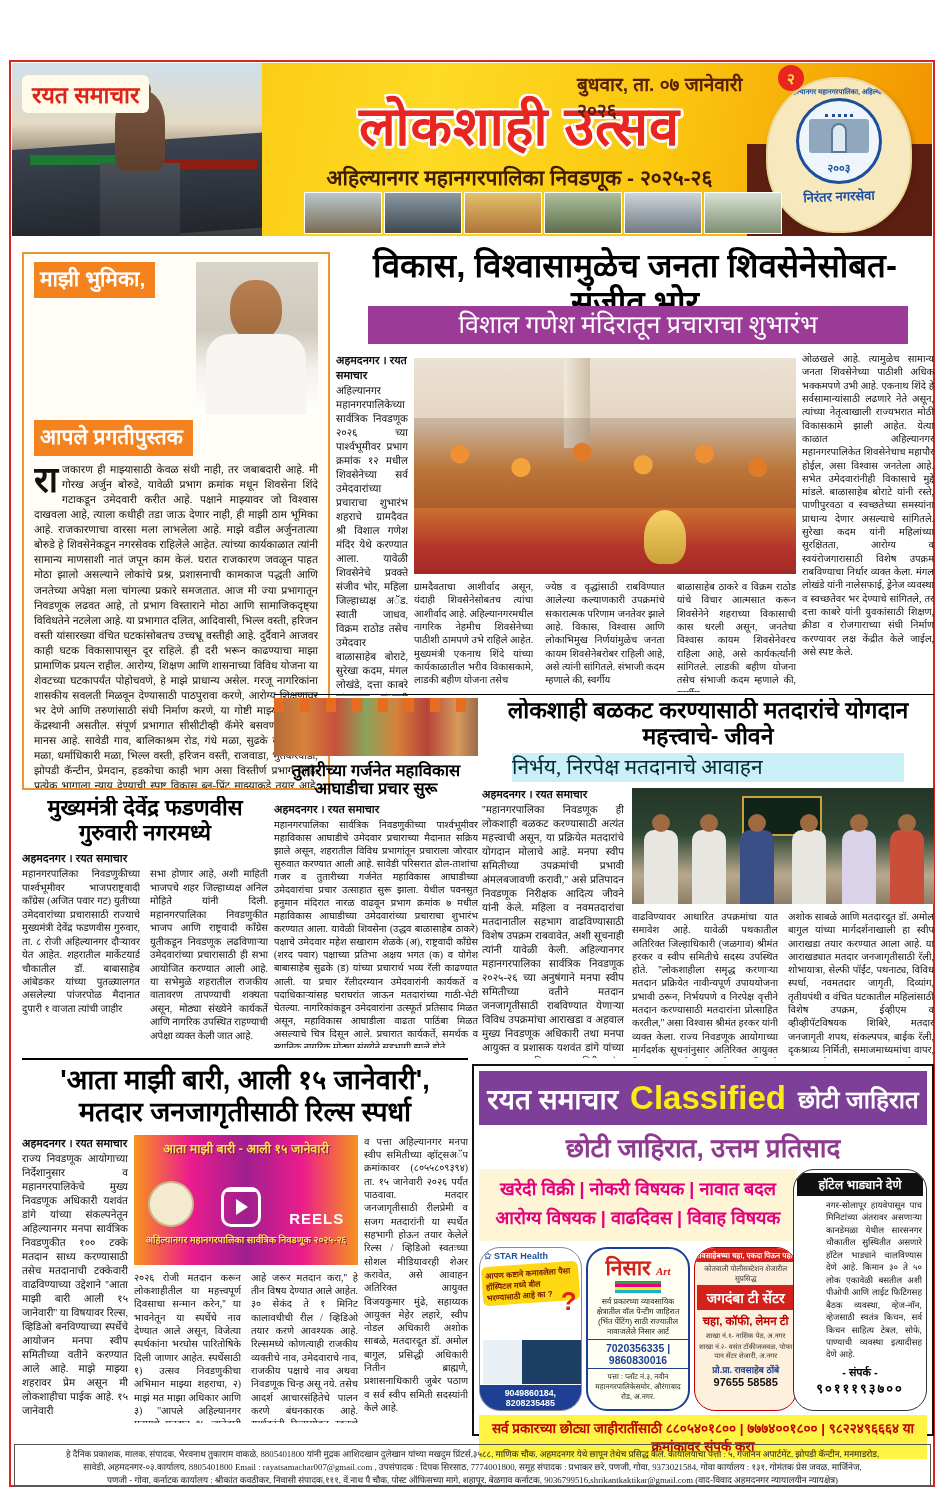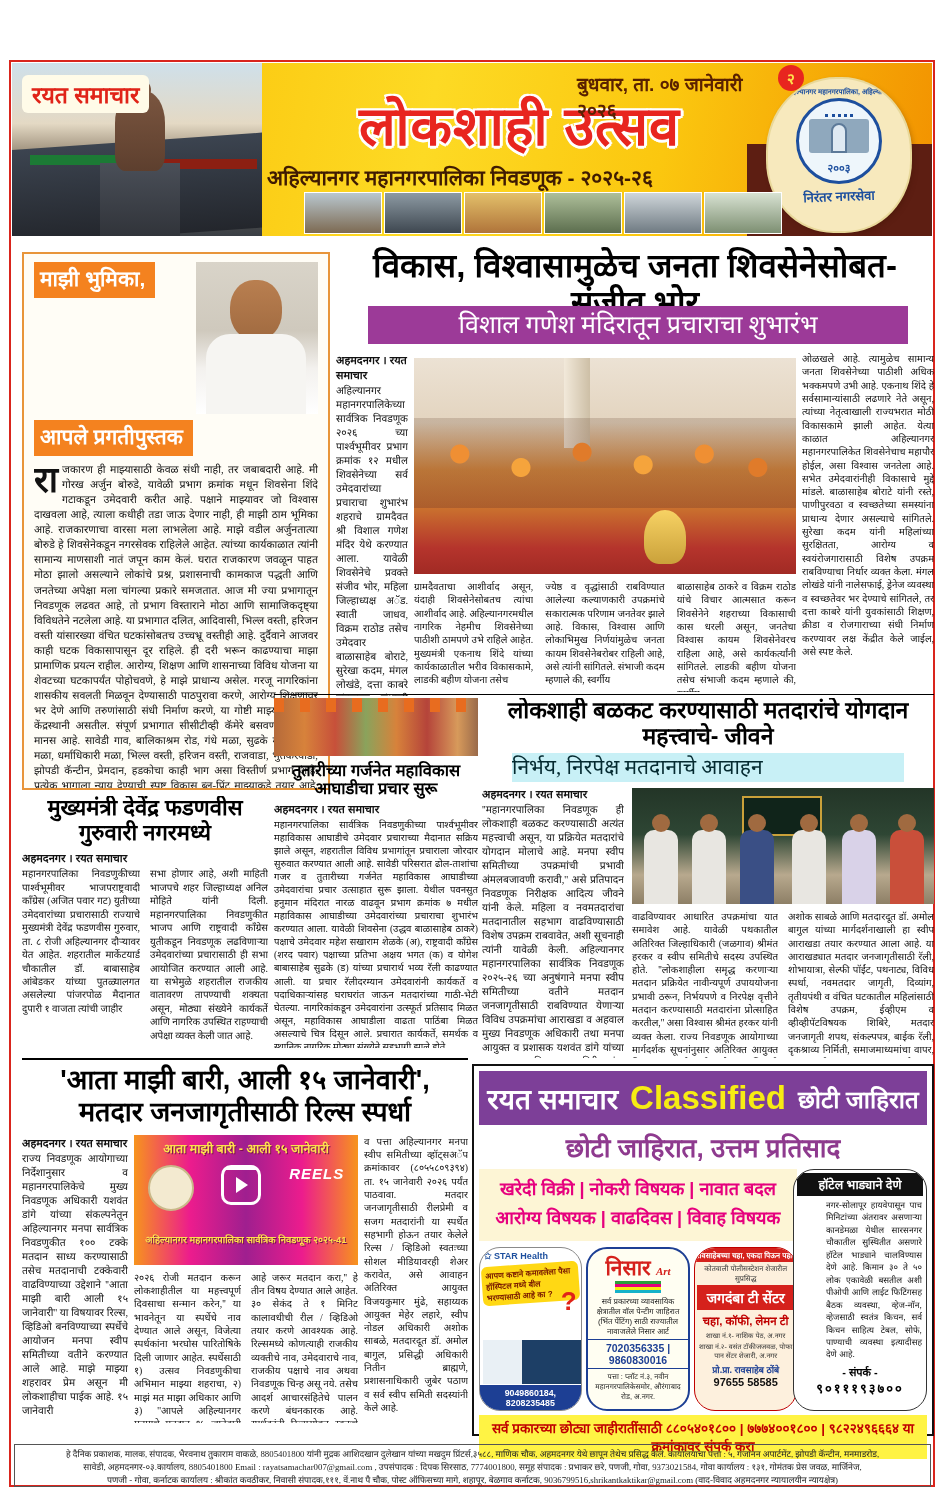--- a/index.html
+++ b/index.html
@@ -18,21 +18,21 @@
   .mh-sign2 { position:absolute; left:150px; top:96px; width:95px; height:10px; background:#8c1f12; }
   .mh-pedestal { position:absolute; left:88px; top:100px; width:80px; height:75px; background:linear-gradient(180deg,#4a4f58,#303339); }
   .mh-statue { position:absolute; left:103px; top:28px; width:50px; height:80px; border-radius:40% 40% 20% 20%;
     background:linear-gradient(180deg,#7b5640,#5d3f2e); }
   .mh-statue:before { content:""; position:absolute; left:14px; top:-12px; width:22px; height:22px; border-radius:50%; background:#7b5640; }
   .paper-name { position:absolute; left:10px; top:12px; background:#fffbe8; border-radius:6px; padding:3px 10px;
     font-family:"Liberation Sans",sans-serif; font-weight:bold; font-size:23px; color:#e02318; }
   .mh-title { position:absolute; left:255px; top:24px; width:505px; text-align:center;
     font-family:"Liberation Sans",sans-serif; font-weight:bold; font-size:54px; color:#e8251f; letter-spacing:1px;
     text-shadow:-2px -2px 0 #fff,2px -2px 0 #fff,-2px 2px 0 #fff,2px 2px 0 #fff,0 3px 0 #fff,3px 0 0 #fff; }
-  .mh-subtitle { position:absolute; left:255px; top:100px; width:505px; 
+  .mh-subtitle { position:absolute; left:255px; top:100px; width:505px; text-align:center;
     font-family:"Liberation Sans",sans-serif; font-weight:bold; font-size:21px; color:#3f1b02; }
   .mh-date { position:absolute; left:565px; top:8px; width:195px; text-align:left;
     font-family:"Liberation Sans",sans-serif; font-weight:bold; font-size:19px; color:#5a2100; }
   .mh-pagebadge { position:absolute; left:766px; top:2px; width:26px; height:26px; border-radius:50%;
     background:#e8251f; color:#ffe14d; font-family:"Liberation Sans",sans-serif; font-weight:bold; font-size:15px;
     display:flex; align-items:center; justify-content:center; }
   .mh-maroon { position:absolute; right:0; bottom:0; width:185px; height:92px; background:#5d1e12; }
   .mh-logo { position:absolute; right:22px; top:16px; width:142px; height:152px; background:#f7e9bd;
     border-radius:48% 48% 46% 46%; box-shadow:0 0 0 2px #e8d89a, 2px 3px 6px rgba(60,20,0,.45); overflow:hidden; }
   .mh-logo .arc { margin-top:8px; text-align:center; font-family:"Liberation Sans",sans-serif; font-size:7px; font-weight:bold; color:#1d4f9e; padding:0 10px; }
@@ -119,21 +119,21 @@
   
   .reels { position:absolute; left:22px; top:1064px; width:446px; height:374px; overflow:hidden; }
   .reels .headline { font-size:27px; line-height:1.2; }
   .reels-content { position:relative; margin-top:6px; height:290px; }
   .reels-col1 { position:absolute; left:0; top:0; width:106px; height:290px; font-size:9.8px; }
   .reels-mid { position:absolute; left:112px; top:0; width:224px; height:290px; }
   .reels-banner { width:224px; height:130px; position:relative; overflow:hidden;
     background:linear-gradient(90deg,#f7941d 0%,#ec1c8d 25%,#9f1f8f 50%,#ec1c8d 75%,#f7941d 100%); }
   .reels-banner .topline { margin-top:5px; text-align:center; color:#ffe14d; font-family:"Liberation Sans",sans-serif;
     font-weight:bold; font-size:12.5px; text-shadow:1px 1px 0 #7a0f4f; }
-  .reels-banner .tiles { display:flex; align-items:flex-start; justify-content:space-around; margin-top:8px; height:62px;font-style:italic; }
+  .reels-banner .tiles { display:flex; align-items:flex-end; justify-content:space-around; margin-top:8px; height:62px; }
   .reels-logo-circle { width:46px; height:46px; border-radius:50%; background:#f3ead0; border:2px solid #c9b98a; }
   .reels-icon { width:40px; height:40px; border-radius:10px; border:3px solid #fff; position:relative; background:transparent; }
   .reels-icon:before { content:""; position:absolute; left:12px; top:9px; width:0; height:0;
     border-left:12px solid #fff; border-top:8px solid transparent; border-bottom:8px solid transparent; }
   .reels-icon:after { content:""; position:absolute; left:2px; top:-1px; width:30px; border-top:3px solid #fff; }
   .reels-word { color:#fff; font-family:"Liberation Sans",sans-serif; font-weight:bold; font-size:15px; letter-spacing:1px; }
   .reels-banner .bottomline { margin-top:6px; text-align:center; color:#ffe14d; font-family:"Liberation Sans",sans-serif;
     font-weight:bold; font-size:9.5px; text-shadow:1px 1px 0 #7a0f4f; }
   .reels-mid-cols { display:flex; gap:10px; height:152px; margin-top:6px; }
   .reels-mid-cols .coltext { flex:1; font-size:9.8px; }
@@ -325,21 +325,21 @@
         <div class="coltext" style="height:270px;">राज्य निवडणूक आयोगाच्या निर्देशानुसार व महानगरपालिकेचे मुख्य निवडणूक अधिकारी यशवंत डांगे यांच्या संकल्पनेतून अहिल्यानगर मनपा सार्वत्रिक निवडणुकीत १०० टक्के मतदान साध्य करण्यासाठी तसेच मतदानाची टक्केवारी वाढविण्याच्या उद्देशाने ''आता माझी बारी आली १५ जानेवारी'' या विषयावर रिल्स, व्हिडिओ बनविण्याच्या स्पर्धेचे आयोजन मनपा स्वीप समितीच्या वतीने करण्यात आले आहे. माझे माझ्या शहरावर प्रेम असून मी लोकशाहीचा पाईक आहे. १५ जानेवारी</div>
       </div>
       <div class="reels-mid">
         <div class="reels-banner">
           <div class="topline">आता माझी बारी - आली १५ जानेवारी</div>
           <div class="tiles">
             <div class="reels-logo-circle"></div>
             <div class="reels-icon"></div>
             <div class="reels-word">REELS</div>
           </div>
-          <div class="bottomline">अहिल्यानगर महानगरपालिका सार्वत्रिक निवडणूक २०२५-41</div>
+          <div class="bottomline">अहिल्यानगर महानगरपालिका सार्वत्रिक निवडणूक २०२५-२६</div>
         </div>
         <div class="reels-mid-cols">
           <div class="coltext">२०२६ रोजी मतदान करून लोकशाहीतील या महत्त्वपूर्ण दिवसाचा सन्मान करेन,'' या भावनेतून या स्पर्धेचे नाव देण्यात आले असून, विजेत्या स्पर्धकांना भरघोस पारितोषिके दिली जाणार आहेत. स्पर्धेसाठी १) उत्सव निवडणुकीचा अभिमान माझ्या शहराचा, २) माझं मत माझा अधिकार आणि ३) ''आपले अहिल्यानगर मनपाचे मतदान १५ जानेवारी २०२६ रोजी</div>
           <div class="coltext">आहे जरूर मतदान करा,'' हे तीन विषय देण्यात आले आहेत. ३० सेकंद ते १ मिनिट कालावधीची रील / व्हिडिओ तयार करणे आवश्यक आहे. रिल्समध्ये कोणत्याही राजकीय व्यक्तीचे नाव, उमेदवाराचे नाव, राजकीय पक्षाचे नाव अथवा निवडणूक चिन्ह असू नये. तसेच आदर्श आचारसंहितेचे पालन करणे बंधनकारक आहे. स्पर्धकांनी रिल्ससोबत स्वतःचे संपूर्ण नाव</div>
         </div>
       </div>
       <div class="coltext reels-col4">व पत्ता अहिल्यानगर मनपा स्वीप समितीच्या व्हॉट्सअॅप क्रमांकावर (८०५५८०९३९४) ता. १५ जानेवारी २०२६ पर्यंत पाठवावा. मतदार जनजागृतीसाठी रीलप्रेमी व सजग मतदारांनी या स्पर्धेत सहभागी होऊन तयार केलेले रिल्स / व्हिडिओ स्वतःच्या सोशल मीडियावरही शेअर करावेत, असे आवाहन अतिरिक्त आयुक्त विजयकुमार मुंढे, सहाय्यक आयुक्त मेहेर लहारे, स्वीप नोडल अधिकारी अशोक साबळे, मतदारदूत डॉ. अमोल बागुल, प्रसिद्धी अधिकारी नितीन ब्राह्मणे, प्रशासनाधिकारी जुबेर पठाण व सर्व स्वीप समिती सदस्यांनी केले आहे.</div>
     </div>
   </div>
 

